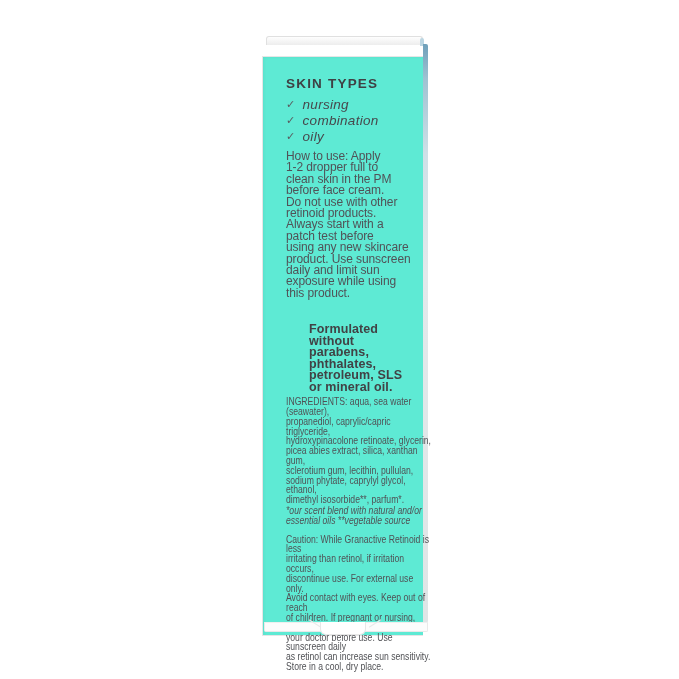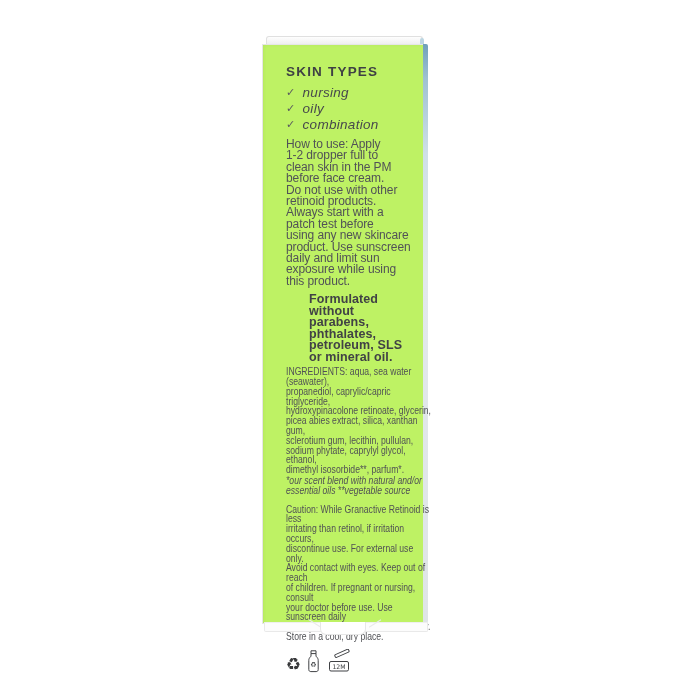--- a/index.html
+++ b/index.html
@@ -19,22 +19,22 @@
     background: linear-gradient(#fefefe, #ededed);
     border: 1px solid #e0e0e0; border-bottom: none;
     border-radius: 3px 3px 0 0;
     box-sizing: border-box;
   }
   .top-flap-blue {
     position: absolute; right: -2px; top: 1px; width: 4px; height: 8px;
     background: #bcd6e2; border-radius: 2px 2px 0 0;
   }
   .front {
-    position: absolute; left: 0; top: 8px; width: 160px; height: 578px;
-    background: #bef264;
+    position: absolute; left: 0; top: 20px; width: 160px; height: 578px;
+    background: #5eead4;
     border: 1px solid #e6e6e6; border-right: none;
     box-sizing: content-box;
     box-shadow: inset 2px 1px 4px -2px rgba(0,0,0,0.07);
   }
   .side-edge {
     position: absolute; left: 161px; top: 8px; width: 5px; height: 579px;
     background: linear-gradient(180deg, #6fa0ba 0px, #9fc2d2 35px, #cfe0e7 110px, #e2e9eb 230px, #dfe5e6 100%);
     border-radius: 0 2px 2px 0;
   }
   .bottom-flap {
@@ -63,21 +63,21 @@
   .heading {
     margin: 0; font-size: 13.5px; font-weight: 700; letter-spacing: 1.2px;
     color: #3f4144;
   }
   .skin-list { margin: 6px 0 0; padding: 0; list-style: none; }
   .skin-item { font-style: italic; font-size: 13.5px; line-height: 16px; color: #47484c; letter-spacing: 0.3px; }
   .check { font-style: normal; font-size: 11px; margin-right: 7px; position: relative; top: -1px; color: #5a5b5e; }
 
   .para { white-space: pre-line; margin: 0; color: #515257; }
   .howto { margin-top: 6px; font-size: 12px; line-height: 11.4px; letter-spacing: -0.1px; }
-  .formulated { margin-top: 7px; font-size: 12.5px; line-height: 11.5px; font-weight: 700; color: #414245; letter-spacing: 0.1px; padding-left: 23px; }
+  .formulated { margin-top: 25px; font-size: 12.5px; line-height: 11.5px; font-weight: 700; color: #414245; letter-spacing: 0.1px; padding-left: 23px; }
 
   .cond {
     transform: scaleX(0.8); transform-origin: 0 50%;
     width: 182px; font-size: 10.8px; line-height: 9.8px; color: #505155;
   }
   .cond.transform-block { transform-origin: 0 0; }
   .ingredients { margin-top: 4px; }
   .note { margin-top: 1px; font-style: italic; }
   .caution { margin-top: 9px; }
 
@@ -98,22 +98,22 @@
 
     <div class="side-edge"></div>
 
     <div class="front">
       <div class="content">
 
         <h1 class="heading">SKIN TYPES</h1>
 
         <ul class="skin-list">
           <li class="skin-item"><span class="check">✓</span><span>nursing</span></li>
+          <li class="skin-item"><span class="check">✓</span><span>combination</span></li>
           <li class="skin-item"><span class="check">✓</span><span>oily</span></li>
-          <li class="skin-item"><span class="check">✓</span><span>combination</span></li>
         </ul>
 
         <p class="para howto">How to use: Apply
 1-2 dropper full to
 clean skin in the PM
 before face cream.
 Do not use with other
 retinoid products.
 Always start with a
 patch test before

